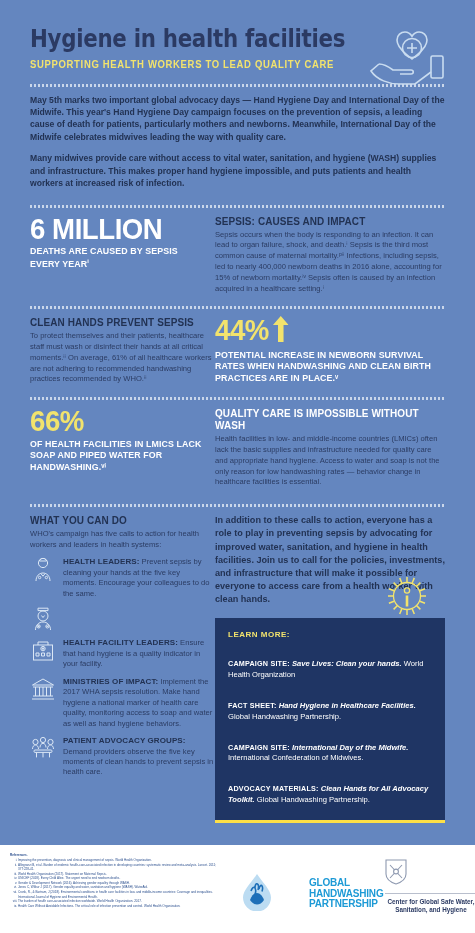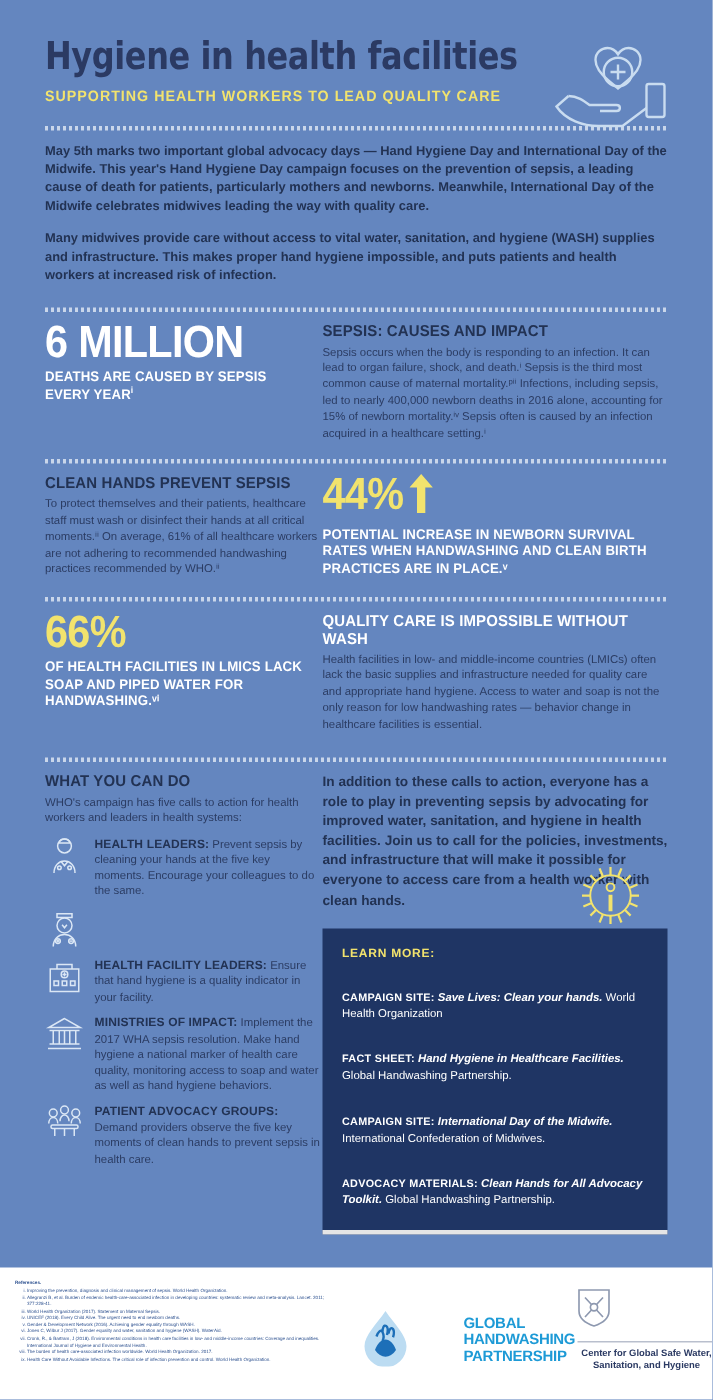--- a/index.html
+++ b/index.html
@@ -84,21 +84,21 @@
   p.callout{
     margin:0 0 12px 0;
     font-size:9.1px;line-height:1.45;font-weight:bold;color:#223253;
   }
 
   
   .lm-wrap{position:relative;}
   .bulb{position:absolute;right:8px;top:-52px;}
   .lmbox{
     background:#1f3564;padding:12px 13px 14px 13px;position:relative;z-index:2;
-    border-bottom:3px solid #e5e5e5;
+    border-bottom:3px solid #fde047;
   }
   .lm-title{
     font-size:8px;font-weight:bold;color:#f2e36d;letter-spacing:0.5px;margin-bottom:7px;
   }
   .lm-item{font-size:7.6px;line-height:1.42;color:#ffffff;margin-bottom:6px;margin-top:20px;}
   .lm-item .lbl{font-weight:bold;font-size:7.2px;letter-spacing:0.2px;}
   .lm-item .ital{font-style:italic;font-weight:bold;}
 
   
   .footer{position:absolute;left:0;bottom:0;width:475px;height:88px;background:#ffffff;}

